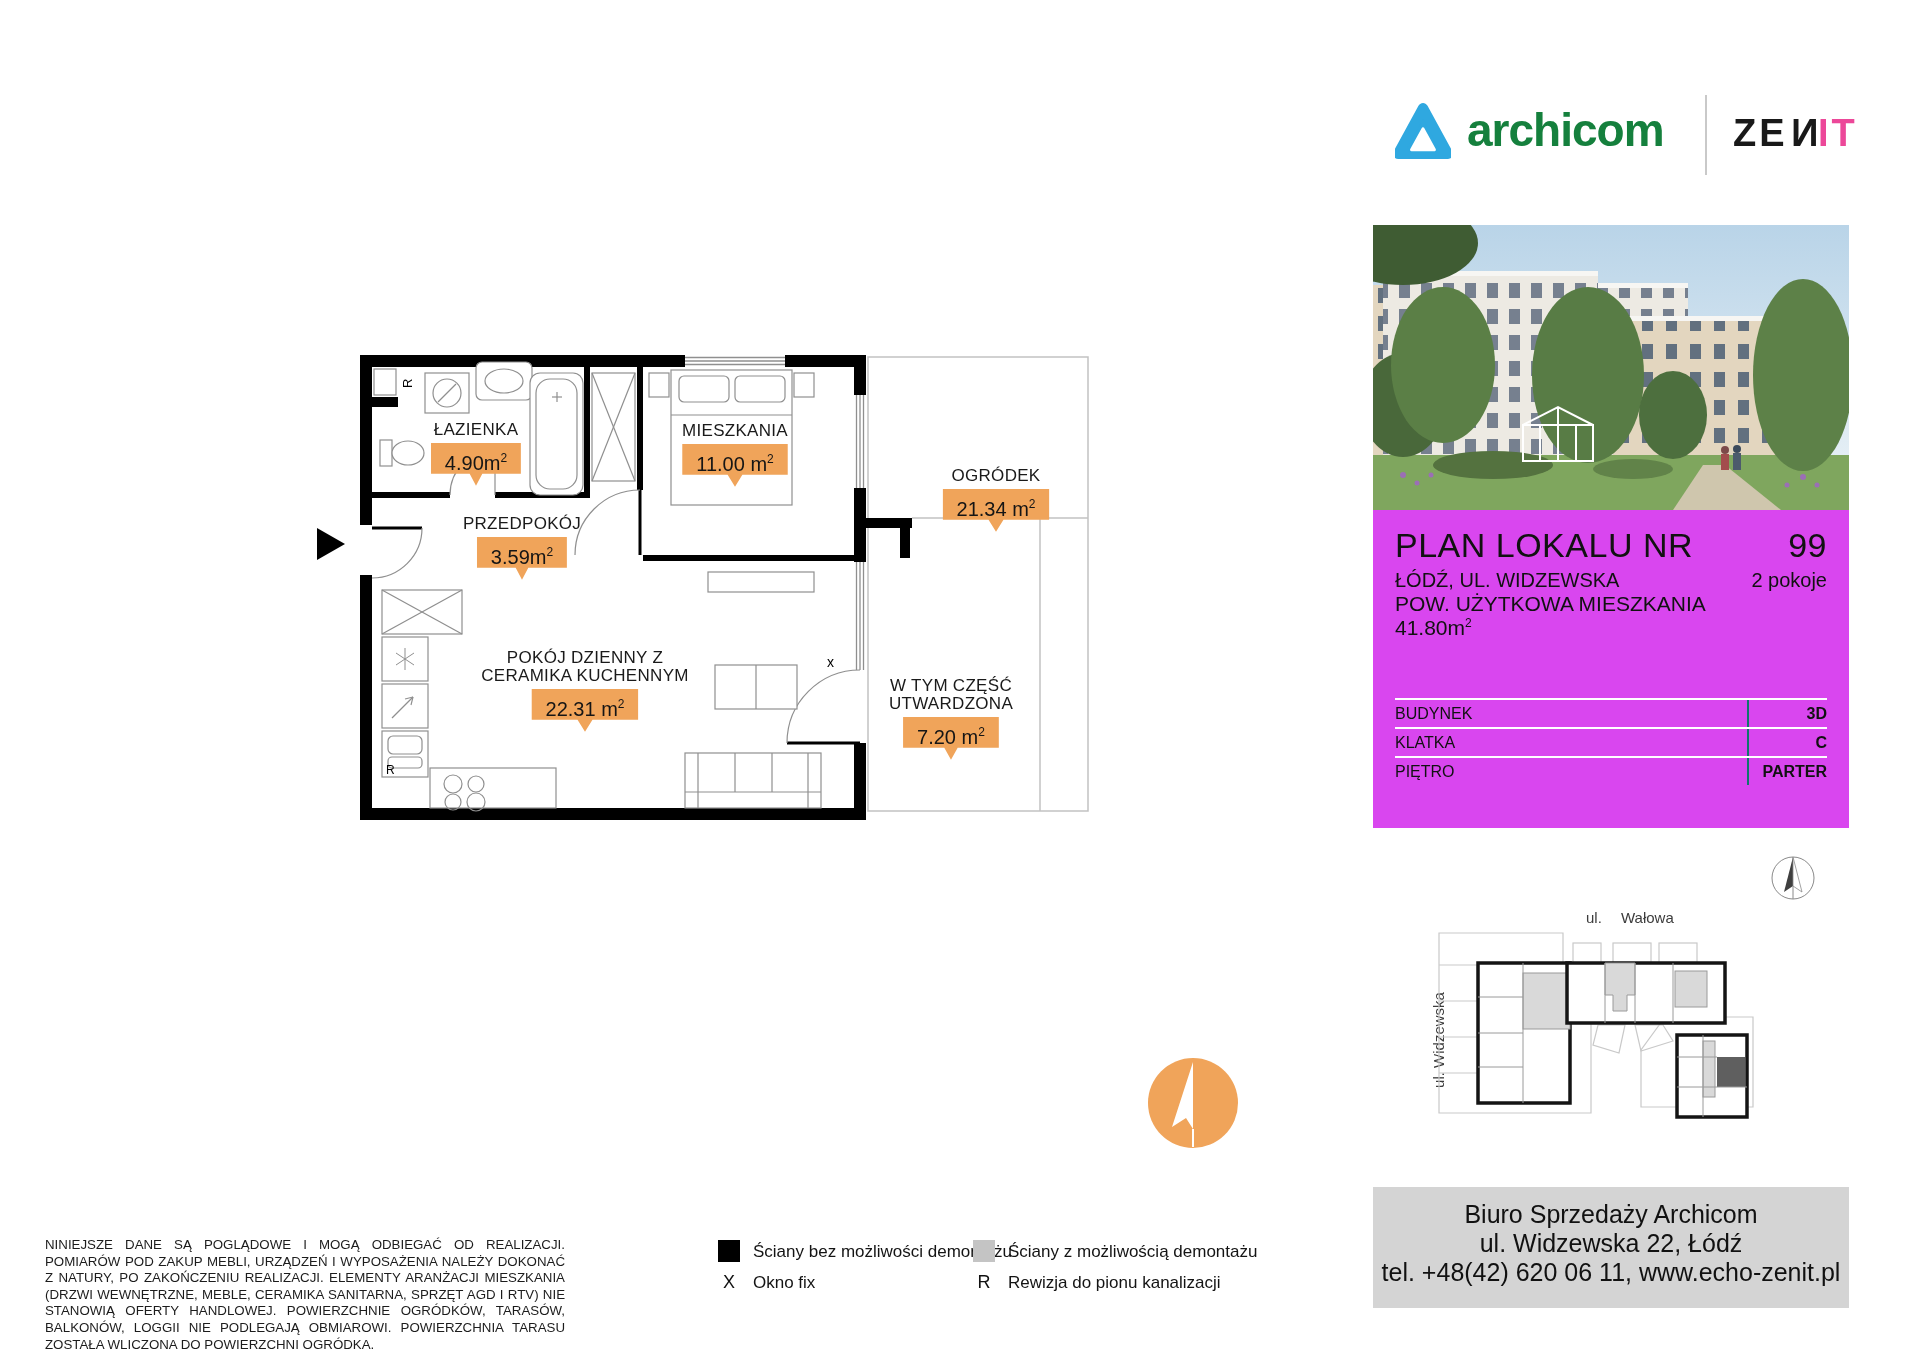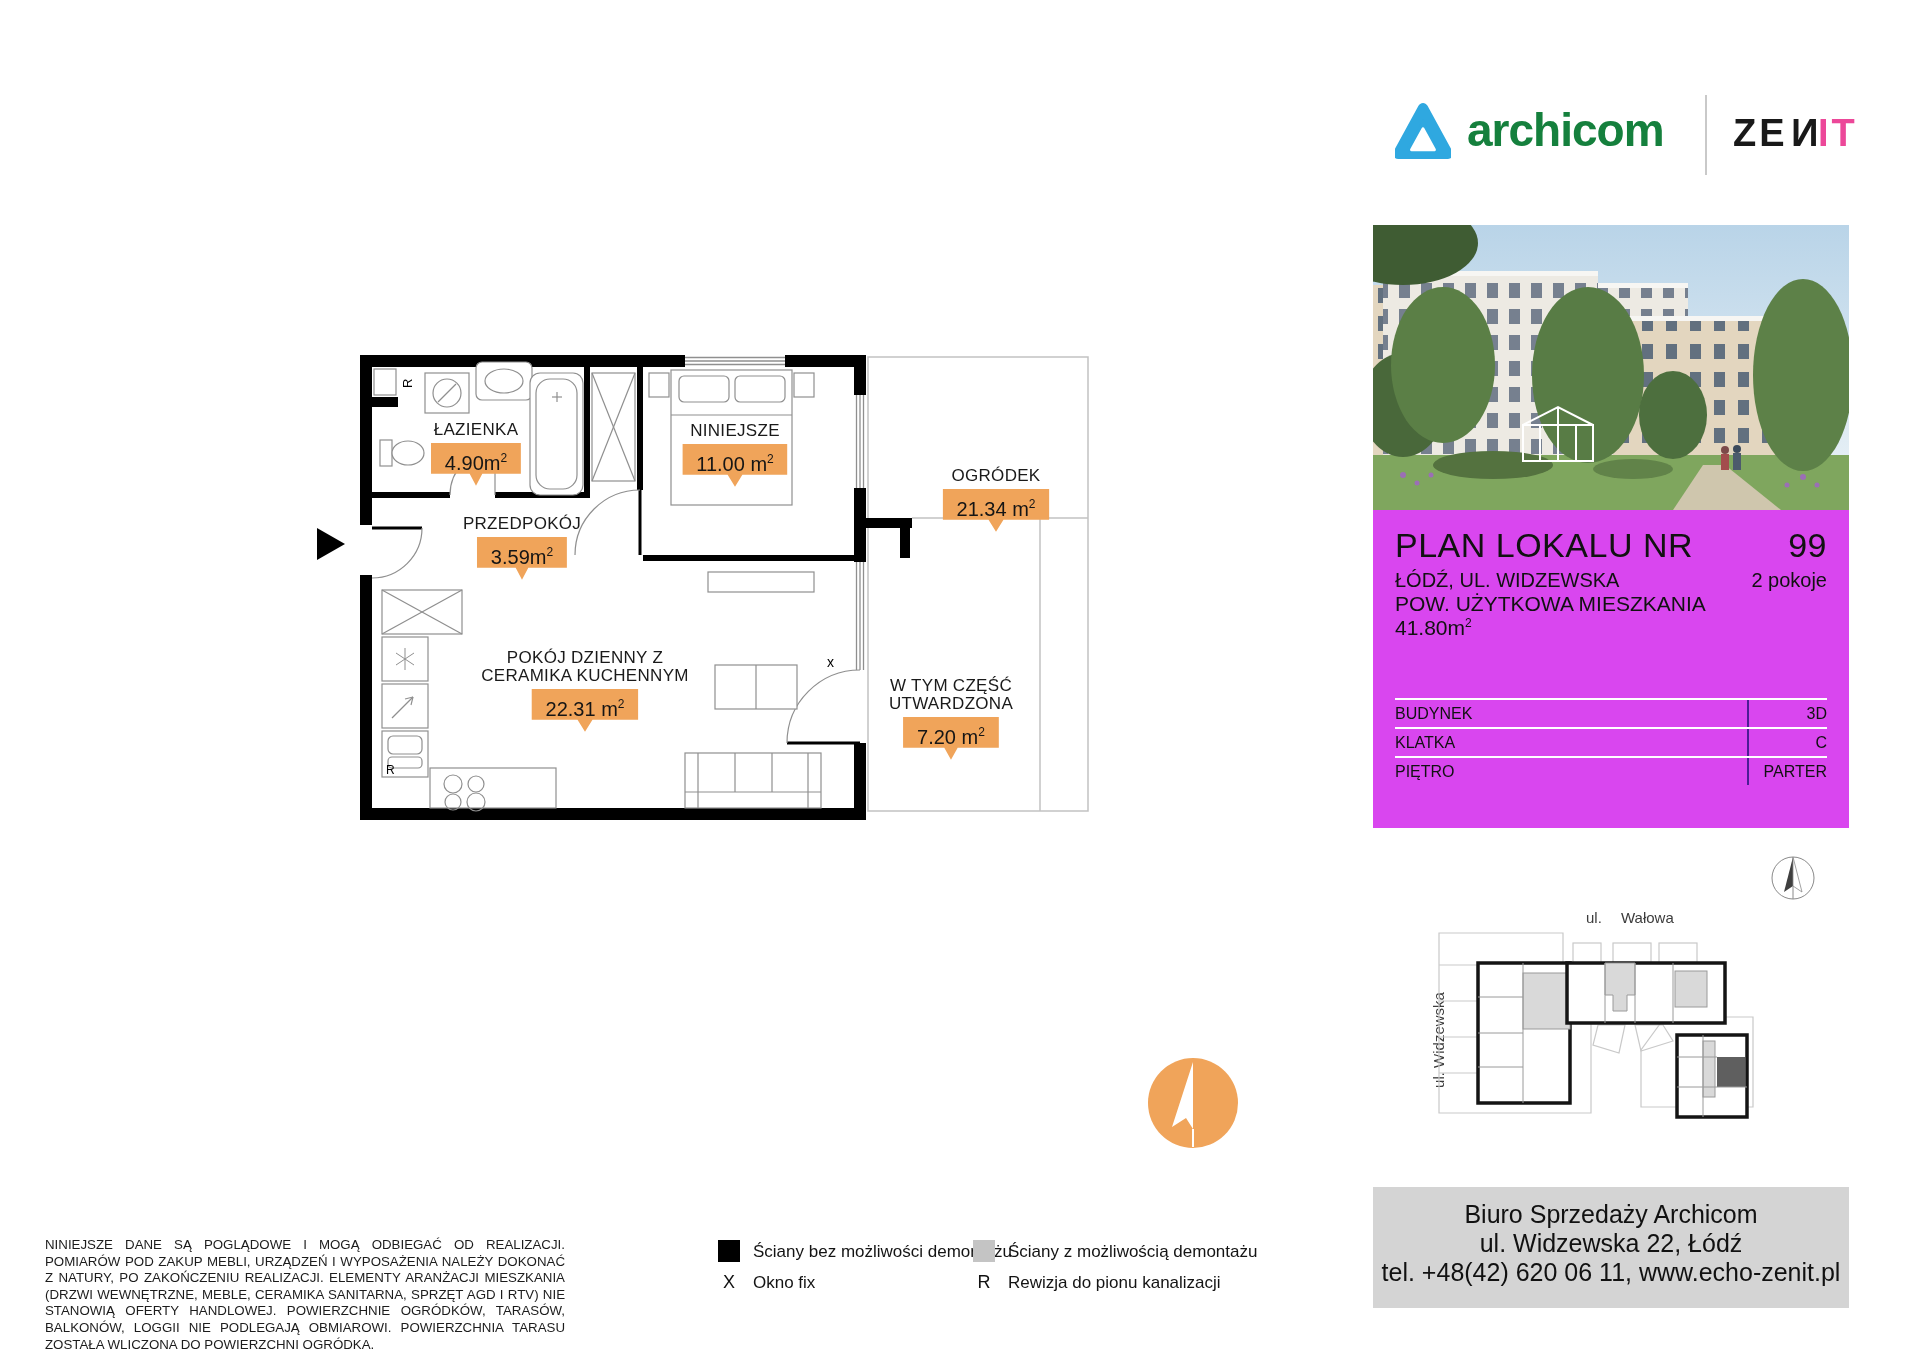--- a/index.html
+++ b/index.html
@@ -28,21 +28,21 @@
               box-sizing:border-box;padding:16px 22px 0;}
   .info-row{display:flex;justify-content:space-between;align-items:baseline;}
   .title{font-size:34px;letter-spacing:.5px;}
   .subtitle{font-size:20px;margin-top:4px;}
   .pow-row{font-size:21px;flex-direction:column;}
   .pow-row sup{font-size:12px;}
   #attr-table{margin-top:58px;}
   .attr-row{display:flex;align-items:center;height:27px;border-top:2px solid #fff;font-size:16px;}
   .attr-row .lbl{flex:1;}
   .attr-row .val{width:80px;height:100%;display:flex;align-items:center;justify-content:flex-end;
-                 border-left:2px solid #4c1d95;box-sizing:border-box;}
+                 border-left:2px solid #0f766e;box-sizing:border-box;font-weight:bold;}
 
   #contact-block{left:1373px;top:1187px;width:476px;height:121px;background:#d4d4d4;
                  text-align:center;font-size:25px;line-height:29px;box-sizing:border-box;padding-top:13px;}
 
   
   #disclaimer{left:45px;top:1237px;width:520px;font-size:13.3px;line-height:16.6px;
               text-align:justify;color:#1c1c1c;}
   .legend-sym{position:absolute;width:22px;text-align:center;font-size:18px;}
   .legend-lbl{position:absolute;font-size:17px;color:#141414;white-space:nowrap;}
   .sq{position:absolute;width:22px;height:22px;}
@@ -169,21 +169,21 @@
     <text x="108" y="52" font-size="13" transform="rotate(-90 108 48)">R</text>
     <text x="86" y="434" font-size="12">R</text>
     <text x="527" y="327" font-size="14">x</text>
   </svg>
 
   <div class="room-label" style="left:176px;top:81px;">
     <div class="room-name">ŁAZIENKA</div>
     <div class="area-tag"><span>4.90m</span><sup>2</sup></div>
   </div>
   <div class="room-label" style="left:435px;top:82px;">
-    <div class="room-name">NINIEJSZE</div>
+    <div class="room-name">MIESZKANIA</div>
     <div class="area-tag"><span>11.00 m</span><sup>2</sup></div>
   </div>
   <div class="room-label" style="left:222px;top:175px;">
     <div class="room-name">PRZEDPOKÓJ</div>
     <div class="area-tag"><span>3.59m</span><sup>2</sup></div>
   </div>
   <div class="room-label" style="left:285px;top:309px;">
     <div class="room-name">POKÓJ DZIENNY Z</div>
     <div class="room-name">CERAMIKA KUCHENNYM</div>
     <div class="area-tag"><span>22.31 m</span><sup>2</sup></div>

